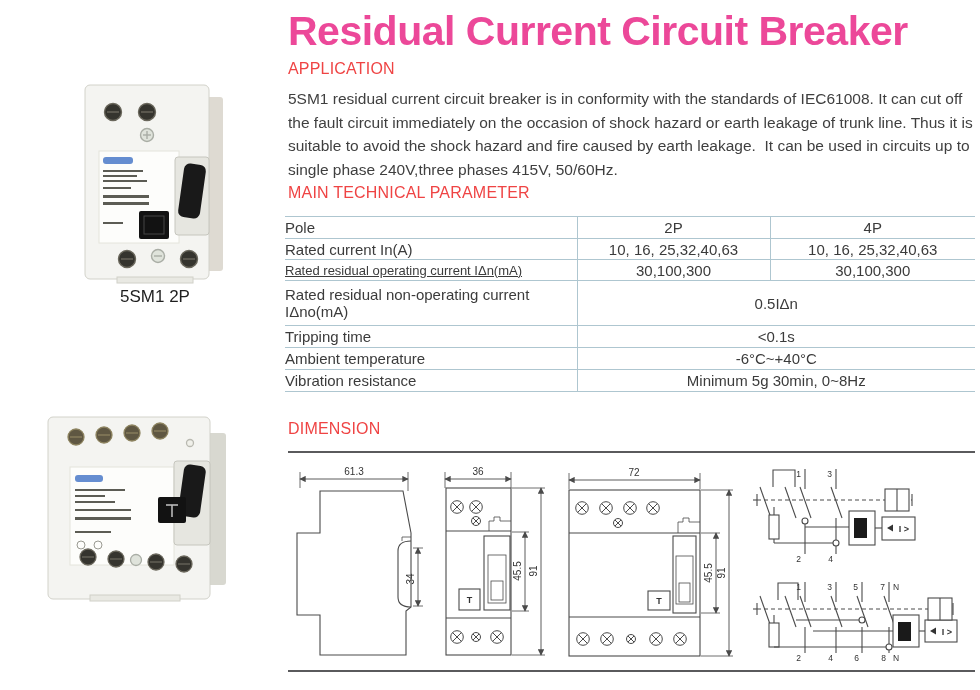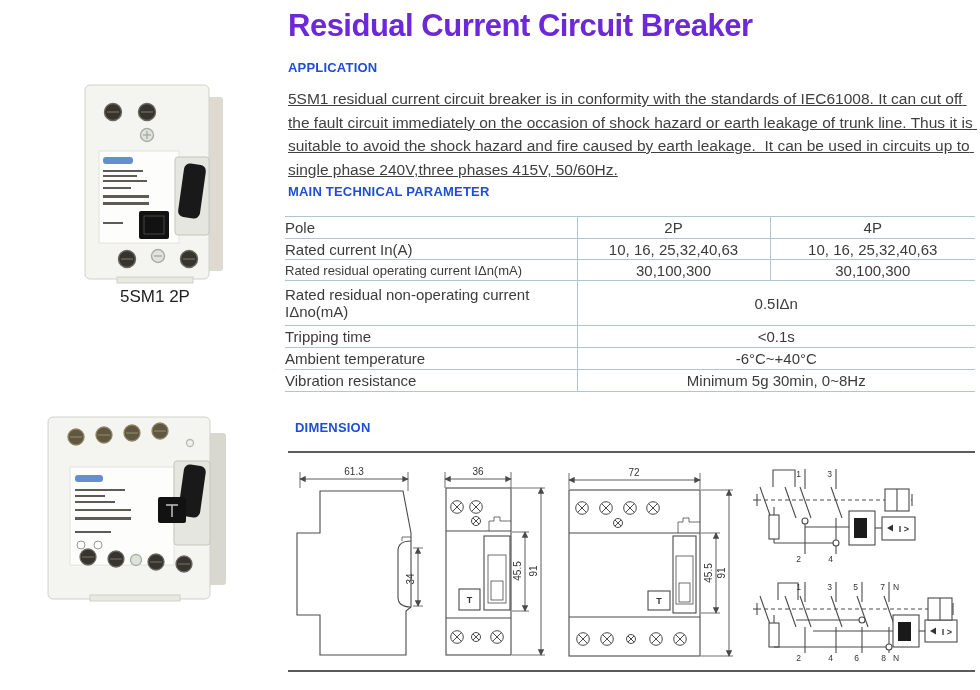--- a/index.html
+++ b/index.html
@@ -1,28 +1,28 @@
 <!DOCTYPE html>
 <html><head>
 <meta charset="utf-8">
 <style>
   html,body{margin:0;padding:0;background:#fff;}
   #page{position:relative;width:980px;height:690px;background:#ffffff;overflow:hidden;
         font-family:"Liberation Sans",sans-serif;color:#3b3b3b;}
   .abs{position:absolute;}
-  .title{font-size:31px;font-weight:700;color:#6d28d9;letter-spacing:-0.5px;text-align:center;}
-  .h2{font-size:13px;font-weight:700;color:#1d4ed8;letter-spacing:0.2px;}
-  .body-text{font-size:15.5px;line-height:23.5px;color:#3f3f3f;white-space:pre-wrap;text-decoration:underline;}
+  .title{font-size:41px;font-weight:700;color:#ec4899;letter-spacing:-0.5px;text-align:center;}
+  .h2{font-size:16px;font-weight:400;color:#ef4444;letter-spacing:0.2px;}
+  .body-text{font-size:15.5px;line-height:23.5px;color:#3f3f3f;white-space:pre-wrap;}
   .caption{font-size:17px;color:#1e1e1e;text-align:center;}
   
   table.params{border-collapse:collapse;table-layout:fixed;width:690px;}
   table.params td{border-top:1px solid #aec6d0;font-size:15px;color:#3b3b3b;padding:0;vertical-align:middle;}
   table.params tr.rl td{border-bottom:1px solid #aec6d0;}
   td.lab{text-align:left;padding-left:5px;}
-  td.lab.small{font-size:13px;}
+  td.lab.small{font-size:13px;text-decoration:underline;}
   td.val{text-align:center;}
   td.vdiv{border-left:1px solid #aec6d0;}
   tr.h21 td{height:21px;} tr.h20 td{height:20px;} tr.h44 td{height:44px;}
   .rule{position:absolute;height:2px;background:#5a5a5c;}
   
   .ln{stroke:#4a4a4a;stroke-width:1.1;fill:none;}
   .lnthin{stroke:#4a4a4a;stroke-width:0.8;fill:none;}
   .dim{stroke:#4a4a4a;stroke-width:0.9;fill:none;}
   .dash{stroke:#4a4a4a;stroke-width:1;fill:none;stroke-dasharray:4,3;}
   .wbox{stroke:#4a4a4a;stroke-width:1.1;fill:#ffffff;}
@@ -170,21 +170,21 @@
         <td class="val vdiv" colspan="2">-6°C~+40°C</td>
       </tr>
       <tr class="h21 rl">
         <td class="lab">Vibration resistance</td>
         <td class="val vdiv" colspan="2">Minimum 5g 30min, 0~8Hz</td>
       </tr>
     </tbody>
       </table>
   </div>
 
-  <div class="abs h2" style="left:288px;top:420px;margin-left:7px;">DIMENSION</div>
+  <div class="abs h2" style="left:288px;top:420px;">DIMENSION</div>
   <div class="rule" style="left:288px;top:451px;width:687px;"></div>
   <div class="rule" style="left:288px;top:670px;width:687px;"></div>
 
   <div class="abs" style="left:285px;top:457px;width:690px;height:212px;">
   <svg width="690" height="212" viewBox="0 0 690 212">
     <defs>
       <marker id="ar" viewBox="0 0 10 10" refX="9" refY="5" markerWidth="7" markerHeight="7" orient="auto-start-reverse">
         <path d="M0,0 L10,5 L0,10 z" fill="#4a4a4a"></path>
       </marker>
       <g id="s6" stroke="#4a4a4a" stroke-width="1" fill="none">

